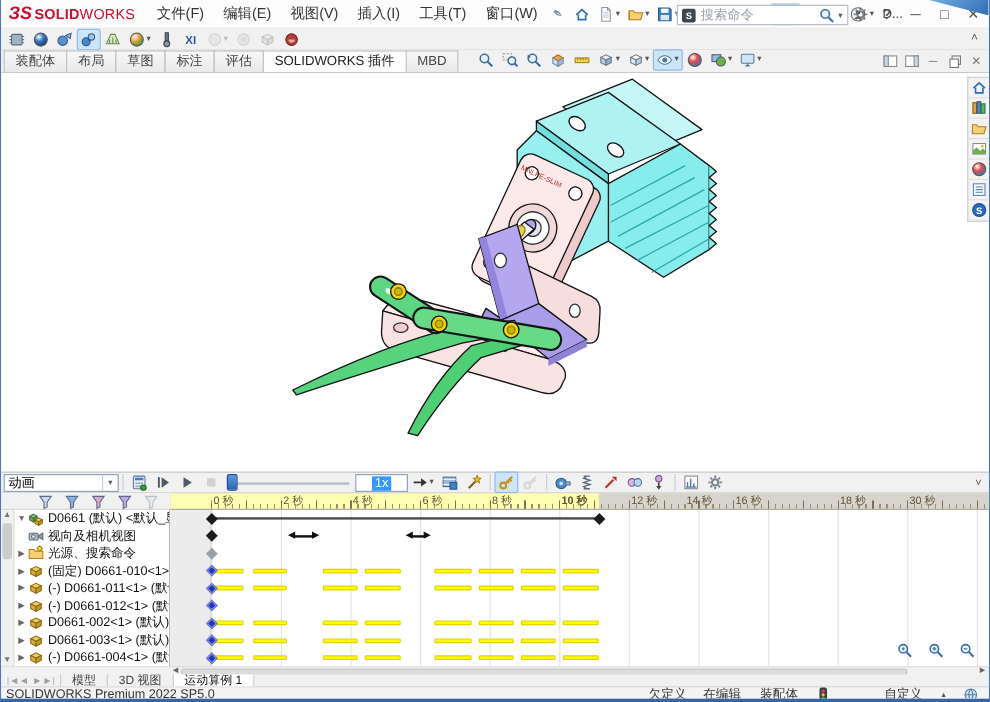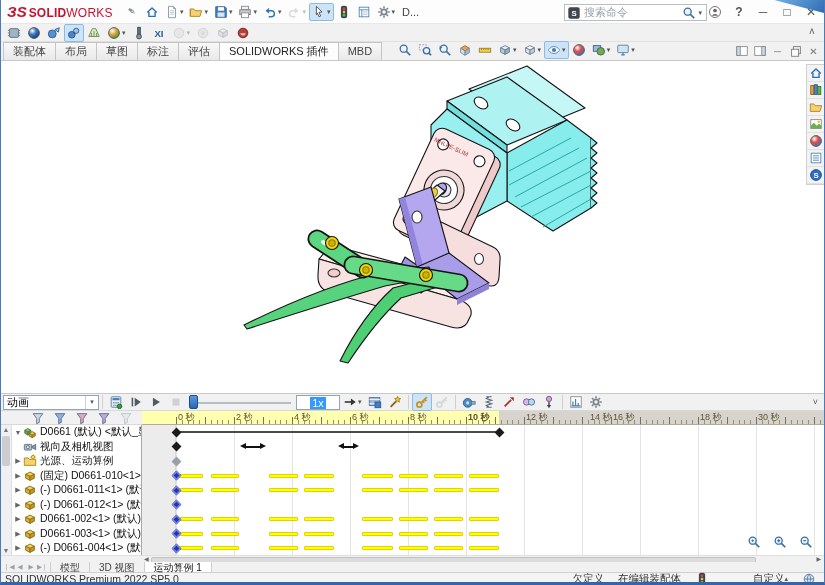--- a/index.html
+++ b/index.html
@@ -89,33 +89,41 @@
   
   .doctabs{position:absolute;left:0;top:562px;right:0;height:11px;background:#f1f1f1;display:flex;align-items:stretch;border-bottom:1px solid #d0d0d0;}
   .navbtns{display:flex;align-items:center;padding:0 3px;gap:1px;}
   .navbtns span{font-size:6.5px;color:#9aa0a6;width:10px;text-align:center;}
   .dtab{font-size:10px;color:#444;padding:0 9px;line-height:11px;border-right:1px solid #cfcfcf;border-left:1px solid #cfcfcf;margin-right:-1px;background:#f1f1f1;white-space:nowrap;}
   .dtab.active{background:#fff;color:#111;}
   
   .statusbar{position:absolute;left:0;top:573px;right:0;height:12px;background:#f4f4f4;display:flex;align-items:center;font-size:10.5px;color:#333;}
   .statusbar .left{margin-left:4px;white-space:nowrap;}
   .statusbar .right{margin-left:auto;display:flex;align-items:center;gap:14px;margin-right:8px;white-space:nowrap;}
-  .statusbar .grp{display:flex;align-items:center;gap:0;}
+  .statusbar .grp{display:flex;align-items:center;gap:16px;}
 </style>
 </head>
 <body>
 
 <div class="window">
 
   <div class="titlebar">
     <div class="logo">
       <span class="zs">ЗS</span>
       <span class="s1">SOLID</span>
       <span class="s2">WORKS</span>
     </div>
+    <nav class="menubar" id="menubar">
+        <span class="menu-item">文件(F)</span>
+        <span class="menu-item">编辑(E)</span>
+        <span class="menu-item">视图(V)</span>
+        <span class="menu-item">插入(I)</span>
+        <span class="menu-item">工具(T)</span>
+        <span class="menu-item">窗口(W)</span>
+      </nav>
     <span class="pin">✒</span>
     <div class="quickbar" id="quickbar">
         <span class="tbtn">
           <span class="icon">
             <svg viewBox="0 0 16 16" width="14" height="14" xmlns="http://www.w3.org/2000/svg">
               <path d="M2.5 8.5 8 3.5l5.5 5" fill="none" stroke="#2970b8" stroke-width="1.6"></path>
               <path d="M4.5 8v5h7V8" fill="none" stroke="#2970b8" stroke-width="1.6"></path>
             </svg>
           </span>
         </span>
@@ -841,21 +849,21 @@
       <div class="ruler-active" style="width: 357.35px;"></div>
       <div class="ruler-ticks-min"></div>
       <div class="ruler-ticks-maj"></div>
       <span class="ruler-label" style="left: 36px;">0 秒</span>
       <span class="ruler-label" style="left: 94px;">2 秒</span>
       <span class="ruler-label" style="left: 152px;">4 秒</span>
       <span class="ruler-label" style="left: 210px;">6 秒</span>
       <span class="ruler-label" style="left: 268px;">8 秒</span>
       <span class="ruler-label" style="left: 326px; font-weight: bold;">10 秒</span>
       <span class="ruler-label" style="left: 384px;">12 秒</span>
-      <span class="ruler-label" style="left: 448px;">14 秒</span>
+      <span class="ruler-label" style="left: 430px;">14 秒</span>
       <span class="ruler-label" style="left: 471px;">16 秒</span>
       <span class="ruler-label" style="left: 558px;">18 秒</span>
       <span class="ruler-label" style="left: 616px;">30 秒</span>
     </div>
 
   <div class="mm-tree">
     <div class="vscroll">
       <div class="up">▲</div>
       <div class="thumb"></div>
       <div class="dn">▼</div>
@@ -888,21 +896,21 @@
         </div>
         <div class="tree-row" style="top: 29px;">
           <span class="exp">▶</span>
           <span class="icon">
             <svg viewBox="0 0 16 16" width="14" height="14" xmlns="http://www.w3.org/2000/svg">
               <path d="M1.5 4.5h4.5l1 1.5h7.5V13H1.5z" fill="#f7d070" stroke="#a8821e"></path>
               <circle cx="11.5" cy="3.5" r="2" fill="#f5e040" stroke="#a89010"></circle>
               <path d="M11.5 0.5v1M8.5 3.5h1M13.5 3.5h1" stroke="#a89010"></path>
             </svg>
           </span>
-          <span class="lbl">光源、运动算例</span>
+          <span class="lbl">光源、搜索命令</span>
         </div>
         <div class="tree-row" style="top: 43.5px;">
           <span class="exp">▶</span>
           <span class="icon">
             <svg viewBox="0 0 16 16" width="14" height="14" xmlns="http://www.w3.org/2000/svg">
               <path d="M3 6 8 3.5 13 6 8 8.5z" fill="#f0d060" stroke="#8a6a10"></path>
               <path d="M3 6v4.5L8 13V8.5z" fill="#d8b040" stroke="#8a6a10"></path>
               <path d="M13 6v4.5L8 13V8.5z" fill="#c09a28" stroke="#8a6a10"></path>
             </svg>
           </span>

